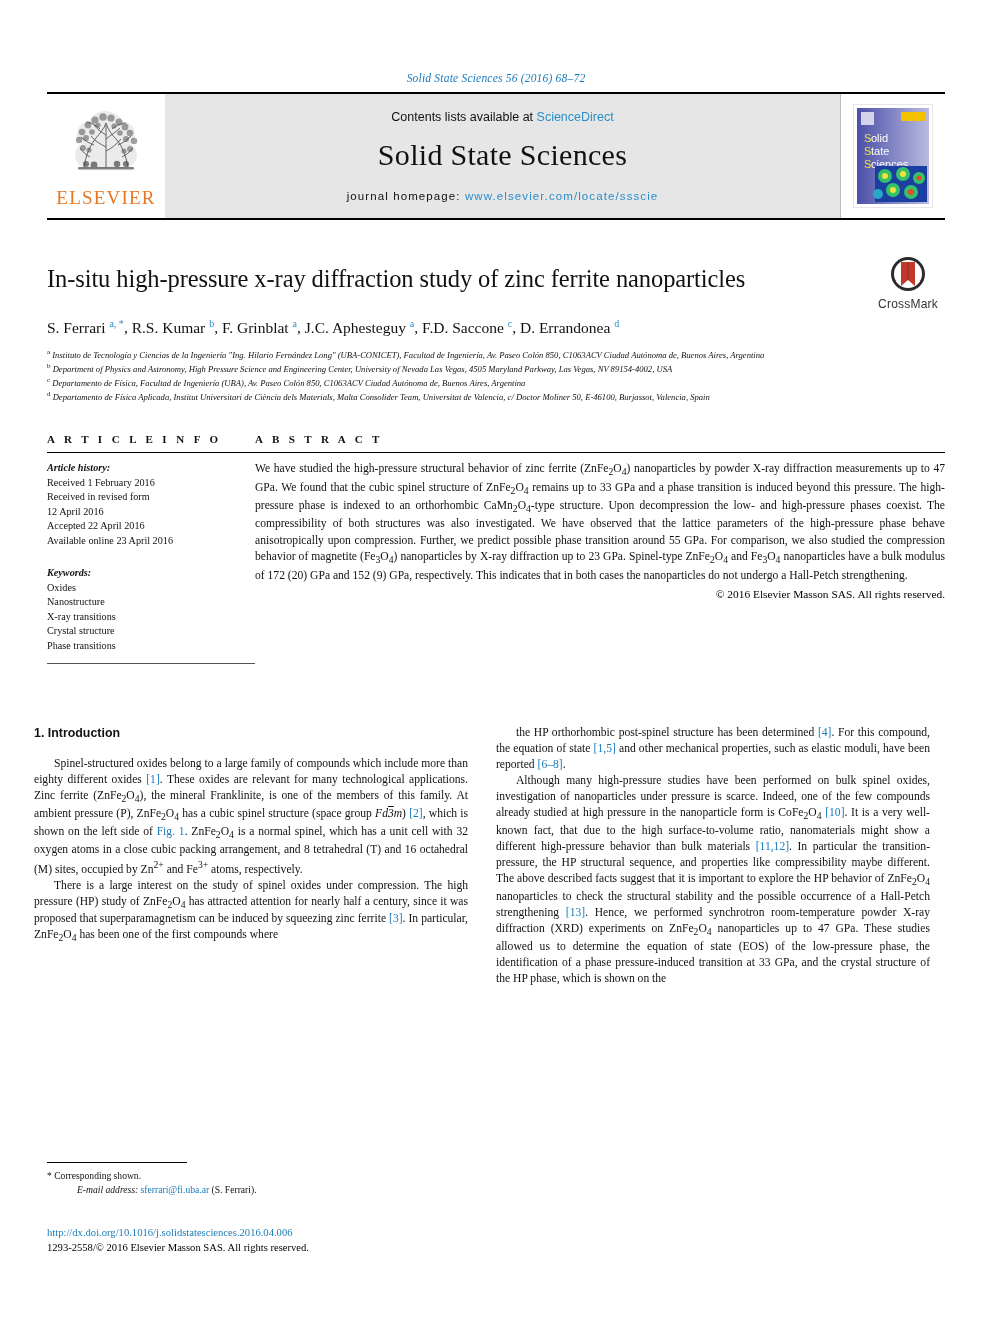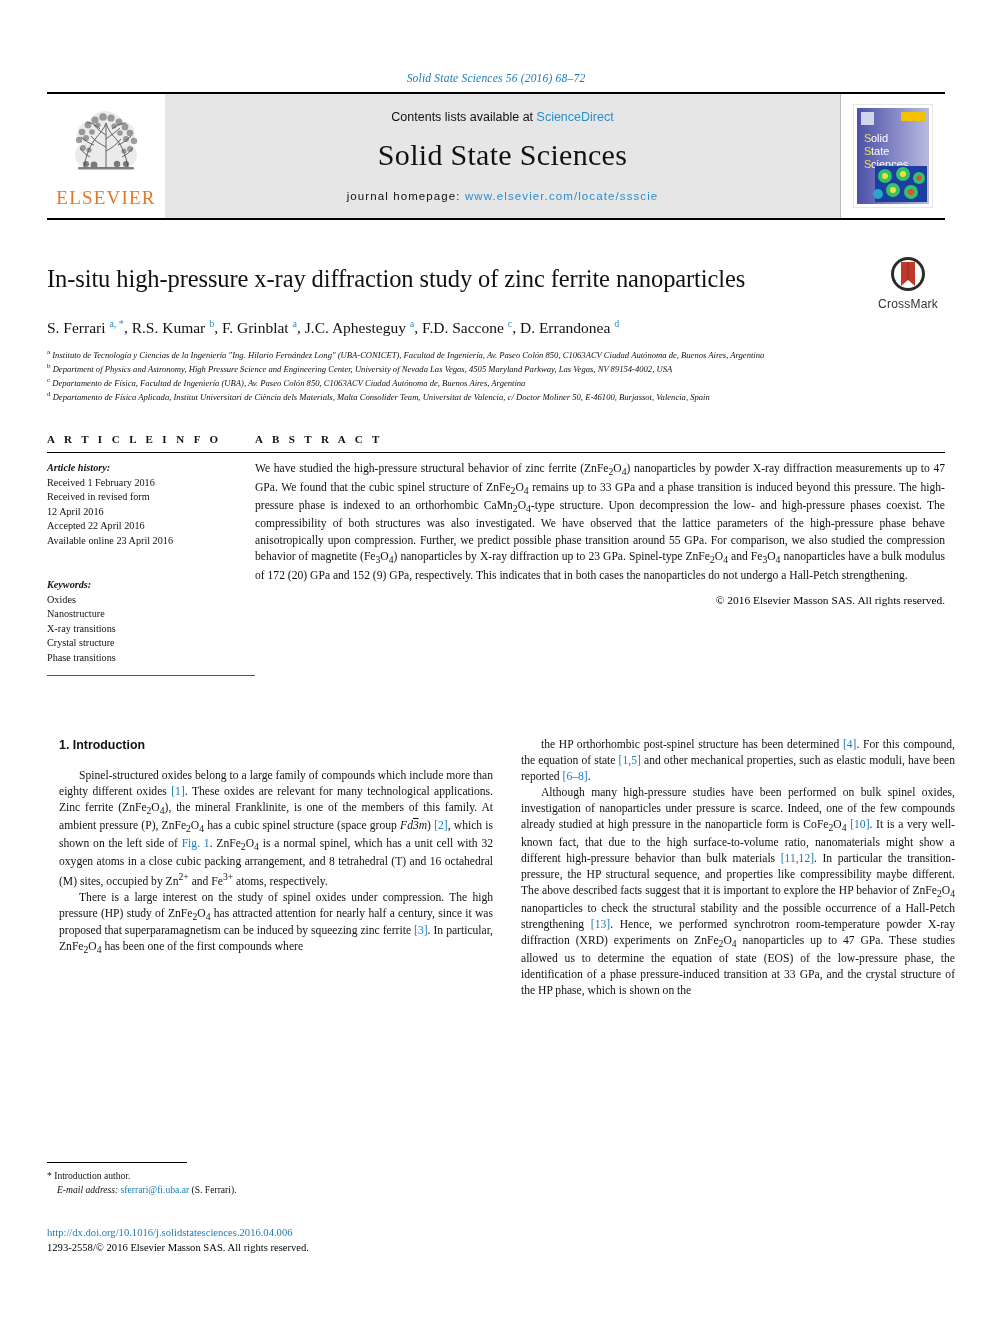--- a/index.html
+++ b/index.html
@@ -131,32 +131,32 @@
     font-family:"Liberation Serif", serif;
     font-weight:bold;
     letter-spacing:3.4px;
     color:#111;
   }
   .rule { border-top:1px solid #000; margin:7px 0 8px 0; }
   .rule-thin { border-top:1px solid #555; margin:10px 0 9px 0; }
   .hist { font-size:10.2px; line-height:1.42; color:#111; }
   .hist .it { font-style:italic; font-weight:bold; }
   .kw { font-size:10.2px; line-height:1.42; color:#111; }
-  .kw .it { font-style:italic; font-weight:bold;margin-top:12px; }
+  .kw .it { font-style:italic; font-weight:bold; }
   .abstext {
     font-size:11.6px;
     line-height:1.44;
     text-align:justify;
     color:#111;
   }
-  .copyline { text-align:right; margin-top:10px; font-size:11.4px; }
+  .copyline { text-align:right; margin-top:4px; font-size:11.4px; }
 
   
   .body2col {
-    margin:52px 47px 0 59px;
+    margin:52px 47px 0 34px;
     display:flex;
     gap:28px;
     font-size:11.6px;
     line-height:1.385;
     text-align:justify;
     color:#111;
   }
   .bcol { width:434px; flex:none; }
   h2.sec {
     font-size:12.4px;
@@ -169,21 +169,21 @@
 
   
   .footnote {
     position:absolute;
     left:47px; top:1162px;
     width:434px;
     font-size:9.6px;
     line-height:1.45;
     color:#111;
   }
-  .footnote .em { font-style:italic; }
+  .footnote .em { font-style:italic;margin-left:20px; }
   .fnrule { width:140px; border-top:1px solid #000; margin-bottom:6px; }
 
   .footer {
     position:absolute;
     left:47px; top:1225px;
     width:500px;
     font-size:10.6px;
     line-height:1.45;
   }
   .footer .doi { color:#1a7bb9; }
@@ -358,21 +358,21 @@
       <p>There is a large interest on the study of spinel oxides under compression. The high pressure (HP) study of ZnFe<sub>2</sub>O<sub>4</sub> has attracted attention for nearly half a century, since it was proposed that superparamagnetism can be induced by squeezing zinc ferrite <span class="reflink">[3]</span>. In particular, ZnFe<sub>2</sub>O<sub>4</sub> has been one of the first compounds where</p>
     </div>
     <div class="bcol">
       <p>the HP orthorhombic post-spinel structure has been determined <span class="reflink">[4]</span>. For this compound, the equation of state <span class="reflink">[1,5]</span> and other mechanical properties, such as elastic moduli, have been reported <span class="reflink">[6–8]</span>.</p>
       <p>Although many high-pressure studies have been performed on bulk spinel oxides, investigation of nanoparticles under pressure is scarce. Indeed, one of the few compounds already studied at high pressure in the nanoparticle form is CoFe<sub>2</sub>O<sub>4</sub> <span class="reflink">[10]</span>. It is a very well-known fact, that due to the high surface-to-volume ratio, nanomaterials might show a different high-pressure behavior than bulk materials <span class="reflink">[11,12]</span>. In particular the transition-pressure, the HP structural sequence, and properties like compressibility maybe different. The above described facts suggest that it is important to explore the HP behavior of ZnFe<sub>2</sub>O<sub>4</sub> nanoparticles to check the structural stability and the possible occurrence of a Hall-Petch strengthening <span class="reflink">[13]</span>. Hence, we performed synchrotron room-temperature powder X-ray diffraction (XRD) experiments on ZnFe<sub>2</sub>O<sub>4</sub> nanoparticles up to 47 GPa. These studies allowed us to determine the equation of state (EOS) of the low-pressure phase, the identification of a phase pressure-induced transition at 33 GPa, and the crystal structure of the HP phase, which is shown on the</p>
     </div>
   </div>
 
   <div class="footnote">
     <div class="fnrule"></div>
-    <div>* Introduction author.</div>
+    <div>* Corresponding shown.</div>
     <div style="padding-left:10px">
       <span class="em">E-mail address:</span>
       <span class="reflink">sferrari@fi.uba.ar</span>
       <span>(S. Ferrari).</span>
     </div>
   </div>
 
   <div class="footer">
     <div class="doi">http://dx.doi.org/10.1016/j.solidstatesciences.2016.04.006</div>
     <div>1293-2558/© 2016 Elsevier Masson SAS. All rights reserved.</div>

